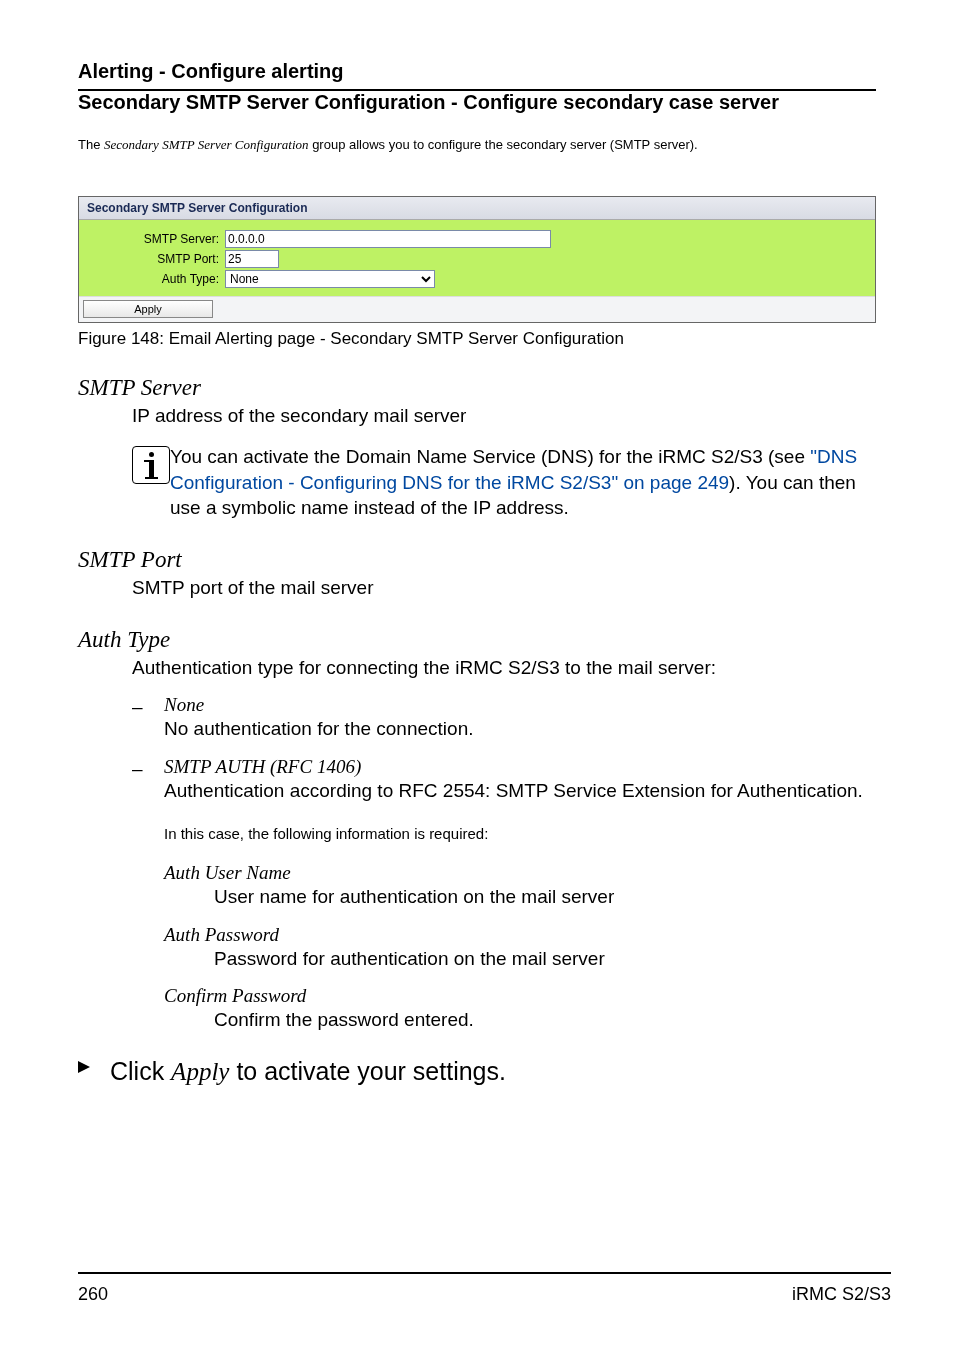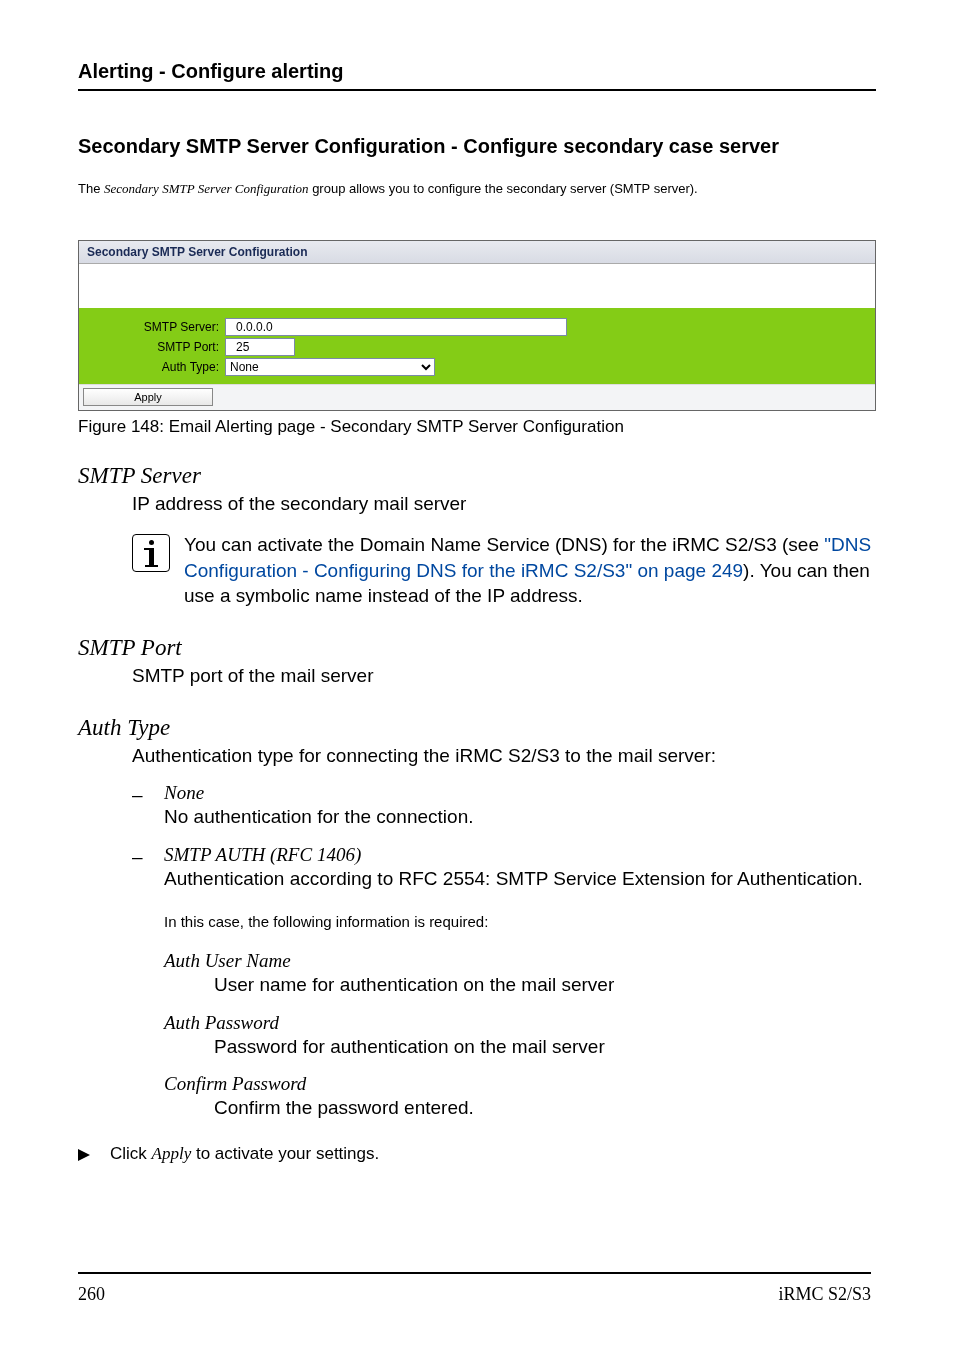--- a/index.html
+++ b/index.html
@@ -14,21 +14,20 @@
     padding: 60px 78px 40px 78px;
     box-sizing: border-box;
     min-height: 1349px;
     position: relative;
   }
   .running-head {
     font-weight: bold;
     font-size: 20px;
     padding-bottom: 6px;
     border-bottom: 2px solid #000;
-    margin-bottom: 44px;
   }
   .section-head {
     font-weight: bold;
     font-size: 20px;
     margin-bottom: 22px;
   }
   .body-text {
     font-size: 13px;
     line-height: 1.35;
   }
@@ -48,42 +47,41 @@
   .panel-title {
     background: linear-gradient(#e8eaf0, #d8dbe4);
     border-bottom: 1px solid #aaa;
     font-size: 12px;
     font-weight: bold;
     color: #1a2a55;
     padding: 4px 8px;
   }
   .panel-body {
     padding: 10px 8px 6px 8px;
-    background: #84cc16;
-    margin-top: 44px;
+    background: #bef264;
   }
   .panel-row {
     display: flex;
     align-items: center;
     margin-bottom: 2px;
     font-size: 12px;
   }
   .panel-label {
     width: 132px;
     text-align: right;
     padding-right: 6px;
     color: #000;
   }
   .panel-input {
     font-family: Verdana, Arial, sans-serif;
     font-size: 12px;
     border: 1px solid #7a8aa8;
     background: #fff;
     height: 16px;
-    padding: 0 10px;
+    padding: 0 2px;
     box-sizing: content-box;
   }
   .panel-select {
     font-family: Verdana, Arial, sans-serif;
     font-size: 12px;
     border: 1px solid #7a8aa8;
     background: #fff;
     height: 18px;
   }
   .panel-footer {
@@ -113,21 +111,20 @@
   .dl-desc {
     font-size: 19px;
     line-height: 1.35;
     margin-left: 54px;
     margin-top: 2px;
   }
   .info-row {
     display: flex;
     margin-left: 54px;
     margin-top: 16px;
-    gap: 14px;
   }
   .info-icon {
     width: 36px;
     height: 36px;
     border: 1.5px solid #000;
     border-radius: 4px;
     flex: 0 0 36px;
     display: flex;
     align-items: center;
     justify-content: center;
@@ -218,38 +215,37 @@
   }
   .nested-desc {
     font-size: 19px;
     line-height: 1.35;
     margin-left: 50px;
   }
   .step-row {
     display: flex;
     gap: 16px;
     margin-top: 22px;
-    font-size: 17px;
+    font-size: 25px;
     line-height: 1.35;
   }
   .step-marker {
     flex: 0 0 16px;
   }
   .step-marker svg { display:block; margin-top:6px; }
   .footer {
     position: absolute;
     bottom: 44px;
     left: 78px;
-    right: 83px;
+    right: 63px;
     border-top: 2px solid #000;
     padding-top: 10px;
     display: flex;
     justify-content: space-between;
     font-size: 18px;
-    font-family: Liberation Serif, serif;
   }
 </style>
 </head>
 <body>
 
 <div class="page">
 
   <div class="running-head">Alerting - Configure alerting</div>
 
   <div class="section-head">Secondary SMTP Server Configuration - Configure secondary case server</div>

